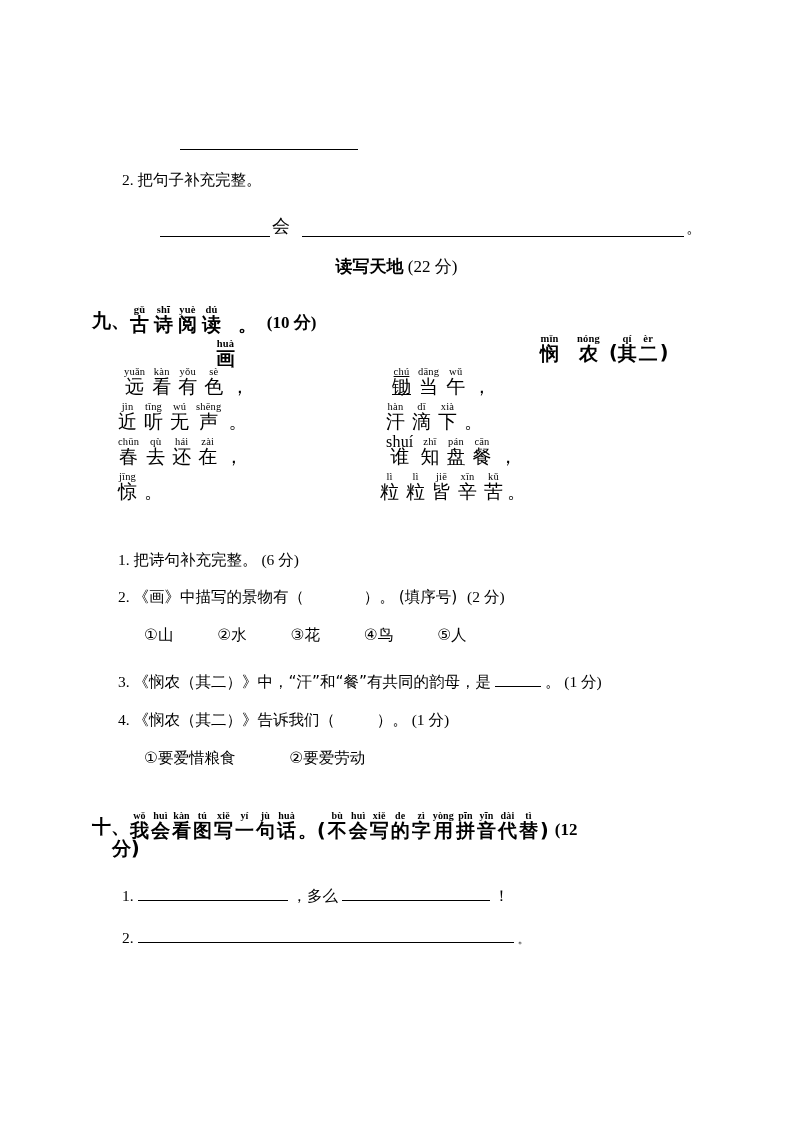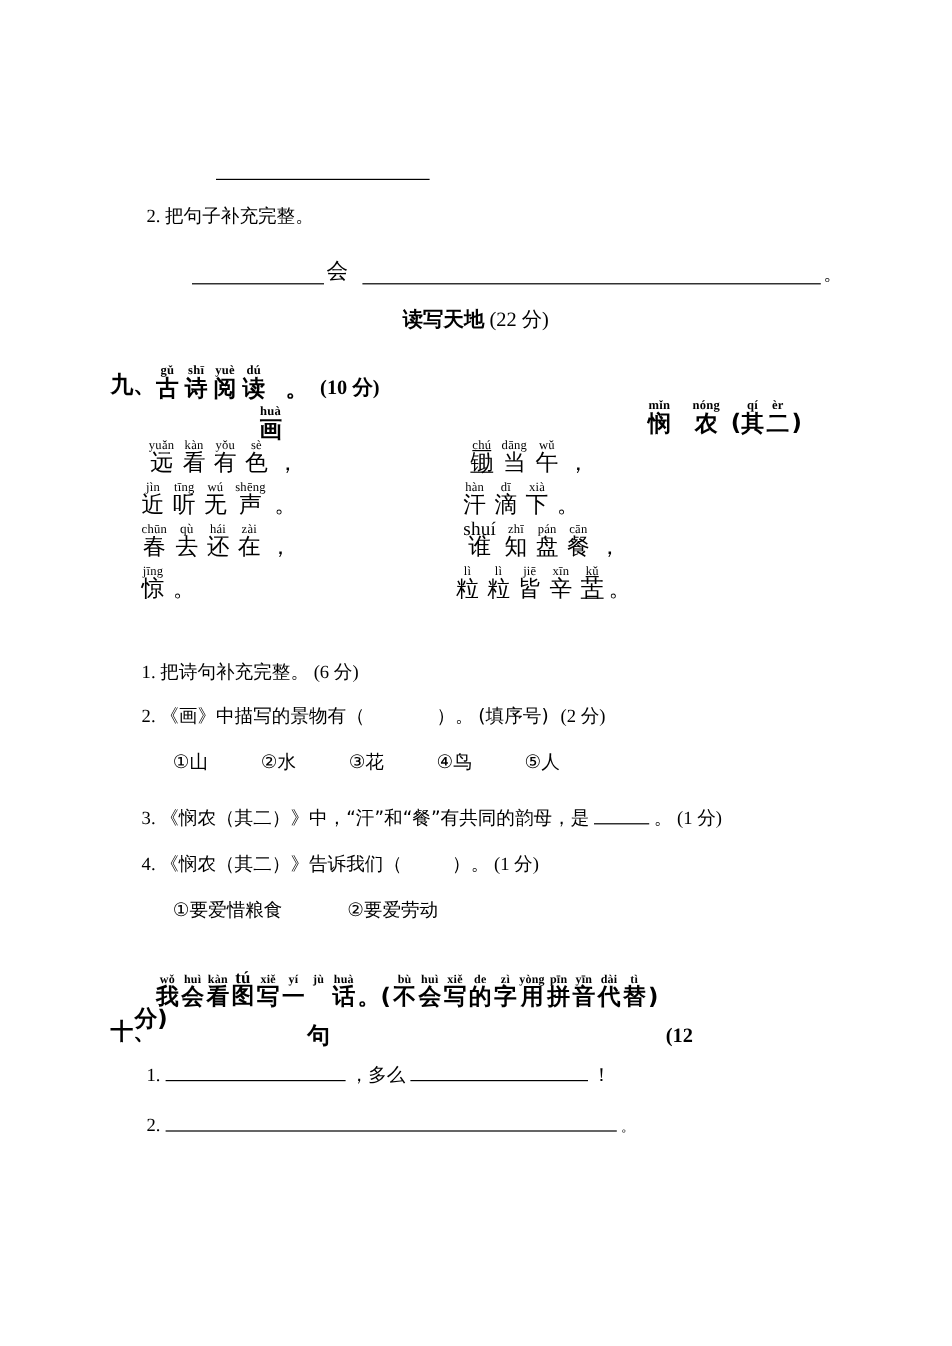--- a/index.html
+++ b/index.html
@@ -353,21 +353,21 @@
             <span class="hz" style="font-size: 19px;">粒</span>
           </span>
           <span class="ru" style="margin-right: 7px;">
             <span class="py" style="font-size: 10.5px;">jiē</span>
             <span class="hz" style="font-size: 19px;">皆</span>
           </span>
           <span class="ru" style="margin-right: 7px;">
             <span class="py" style="font-size: 10.5px;">xīn</span>
             <span class="hz" style="font-size: 19px;">辛</span>
           </span>
-          <span class="ru" style="margin-right: 4px; text-decoration: underline;">
+          <span class="ru" style="margin-right: 4px;">
             <span class="py" style="font-size: 10.5px;">kǔ</span>
             <span class="hz" style="font-size: 19px;">苦</span>
           </span>
           <span class="ru nopy" style="margin-right: 7px;">
             <span class="py" style="font-size: 10.5px;">&nbsp;</span>
             <span class="hz" style="font-size: 19px;">。</span>
           </span>
         </div>
       </div>
   </div>
@@ -425,29 +425,29 @@
       <span id="ten-chars"><span class="ru" style="margin-right: 2px;">
             <span class="py" style="font-size: 10px;">wǒ</span>
             <span class="hz" style="font-size: 19px; font-weight: bold;">我</span>
           </span><span class="ru" style="margin-right: 2px;">
             <span class="py" style="font-size: 10px;">huì</span>
             <span class="hz" style="font-size: 19px; font-weight: bold;">会</span>
           </span><span class="ru" style="margin-right: 2px;">
             <span class="py" style="font-size: 10px;">kàn</span>
             <span class="hz" style="font-size: 19px; font-weight: bold;">看</span>
           </span><span class="ru" style="margin-right: 2px;">
-            <span class="py" style="font-size: 14px; margin-top: 24px;">tú</span>
+            <span class="py" style="font-size: 10px; margin-top: 24px;">tú</span>
             <span class="hz" style="font-size: 19px; font-weight: bold;">图</span>
           </span><span class="ru" style="margin-right: 2px;">
             <span class="py" style="font-size: 10px;">xiě</span>
             <span class="hz" style="font-size: 19px; font-weight: bold;">写</span>
           </span><span class="ru" style="margin-right: 2px;">
             <span class="py" style="font-size: 10px;">yí</span>
             <span class="hz" style="font-size: 19px; font-weight: bold;">一</span>
-          </span><span class="ru" style="margin-right: 2px; gap: 32px;">
+          </span><span class="ru" style="margin-right: 2px;">
             <span class="py" style="font-size: 10px;">jù</span>
             <span class="hz" style="font-size: 19px; font-weight: bold;">句</span>
           </span><span class="ru" style="margin-right: 2px;">
             <span class="py" style="font-size: 10px;">huà</span>
             <span class="hz" style="font-size: 19px; font-weight: bold;">话</span>
           </span><span class="ru nopy" style="margin-right: 2px;">
             <span class="py" style="font-size: 10px;">&nbsp;</span>
             <span class="hz" style="font-size: 19px; font-weight: bold;">。(</span>
           </span><span class="ru" style="margin-right: 2px;">
             <span class="py" style="font-size: 10px;">bù</span>

